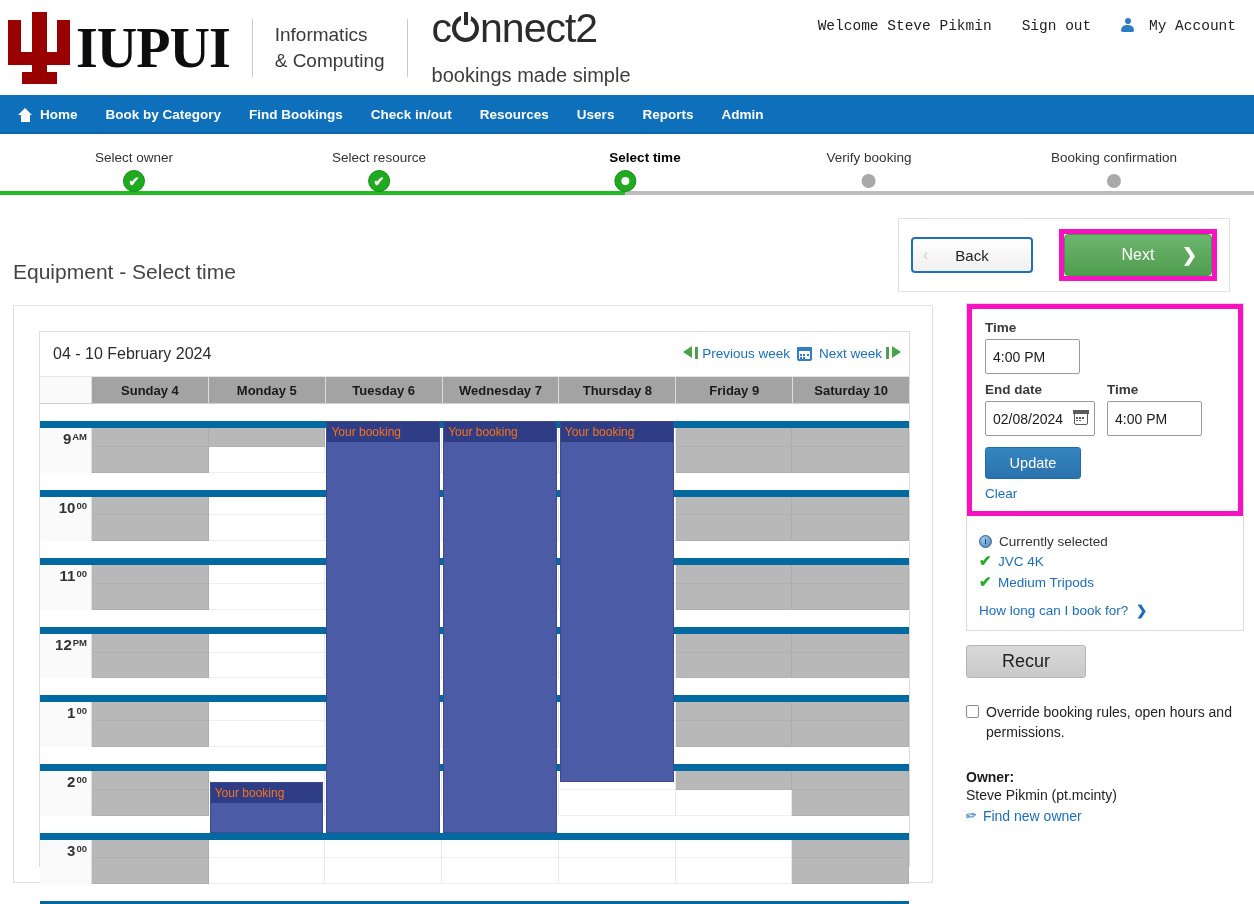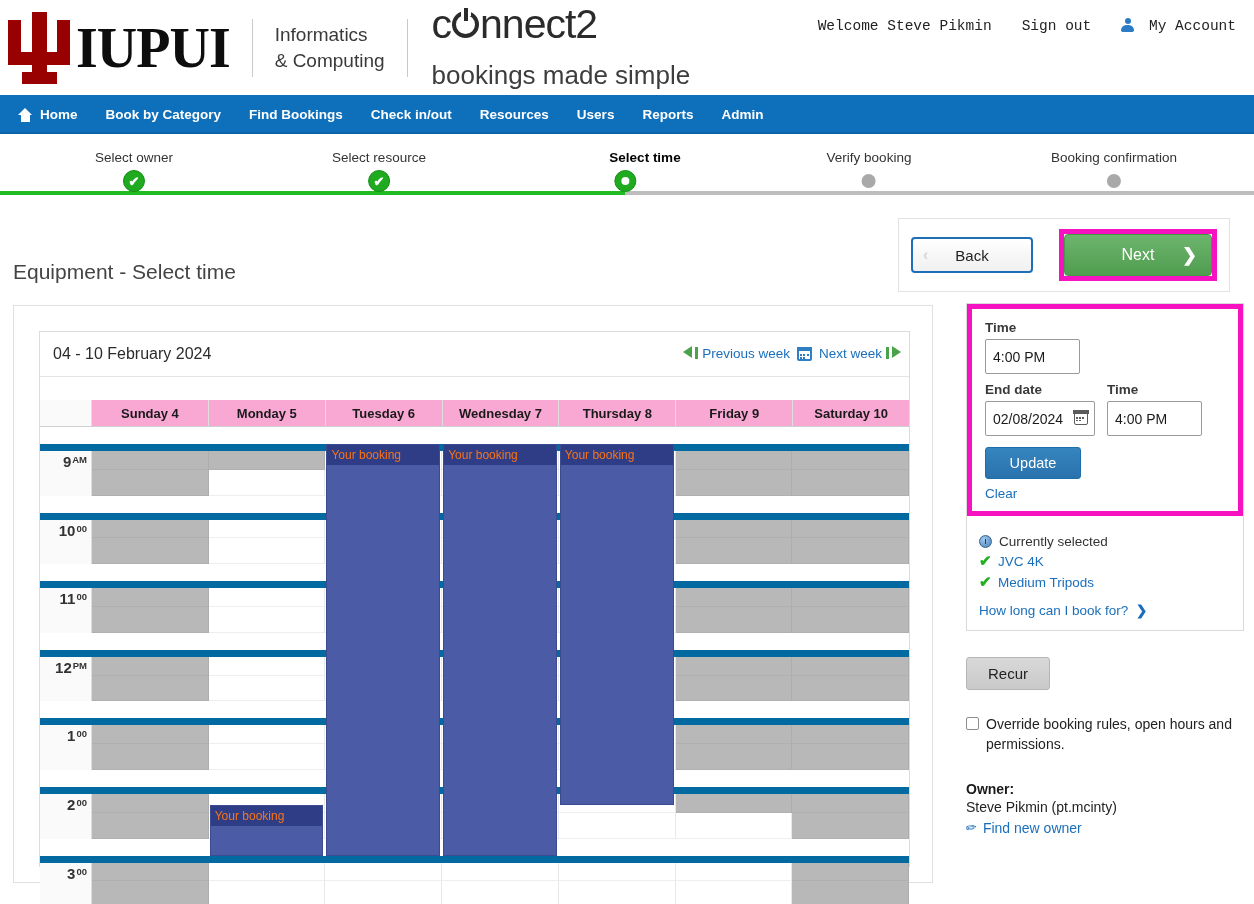--- a/index.html
+++ b/index.html
@@ -25,21 +25,21 @@
   .tri-foot { left:14px; top:60px; width:35px; height:12px; }
   .iupui-text {
     font-family:"Liberation Serif", serif;
     font-weight:bold; font-size:56px; letter-spacing:-1px;
     color:#0d0d0d; line-height:1; margin-left:2px;
   }
   .hdr-div { width:1px; height:58px; background:#c9c9c9; margin:0 22px; }
   .infocomp { font-size:19px; color:#3a3a3a; line-height:1.35; font-weight:400; }
   .c2-wrap { margin-left:2px; }
   .c2-main { font-size:41px; color:#2b2b2b; line-height:0.95; letter-spacing:-1px; display:flex; align-items:center;}
-  .c2-sub { font-size:26px; color:#3d3d3d; margin-top:16px; }
+  .c2-sub { font-size:20px; color:#3d3d3d; margin-top:16px; }
   .c2-o {
     display:inline-block; width:27px; height:27px; border:4px solid #2b2b2b;
     border-radius:50%; position:relative; margin:0 1px; vertical-align:middle;
   }
   .c2-o:after { content:""; position:absolute; left:50%; top:-7px; margin-left:-2px; width:4px; height:13px; background:#2b2b2b; }
   .c2-o-mask { position:absolute; left:50%; top:-5px; margin-left:-5px; width:10px; height:6px; background:#fff; }
 
   #hdr-right { position:absolute; right:18px; top:18px; display:flex; align-items:center; font-size:14.5px; color:#222;font-family:Liberation Mono, monospace; }
   #hdr-right > * { margin-left:30px; }
   .hdr-link { color:#222; text-decoration:none; cursor:pointer; }
@@ -143,21 +143,21 @@
   }
 
   #cal-legend { height:37px; border-bottom:1px solid #e4e4e4; display:flex; align-items:center; padding-left:13px; font-size:13.5px; color:#222; }
   .legend-sw { display:inline-block; width:13px; height:13px; border:1px solid #bdbdbd; margin-right:6px; vertical-align:-2px; }
   .legend-sw.white { background:#fff; }
   .legend-sw.gray { background:#a8a8a8; border-color:#9a9a9a; }
   .legend-item { margin-right:22px; display:flex; align-items:center; }
 
   
   #grid { position:relative; width:869px; }
-  .grid-head { display:flex; height:27px; border-bottom:1px solid #cfcfcf; background:#f9a8d4;margin-top:23px; }
+  .grid-head { display:flex; height:27px; border-bottom:1px solid #cfcfcf; background:#a3a3a3; }
   .gh-time { width:52px; flex:0 0 52px; border-right:1px solid #dedede; background:#fafafa; }
   .gh-day {
     flex:1 1 0; border-right:1px solid #dedede; text-align:center;
     font-size:13px; font-weight:bold; color:#1a1a1a; line-height:27px;
   }
   .gh-day:last-child { border-right:none; }
 
   .grid-body { position:relative; }
   .grow { display:flex; height:25.8px; }
   .gc-time {
@@ -233,23 +233,23 @@
     border:1px solid #35628f; margin-right:7px; position:relative;
   }
   .clock-icon:after { content:""; position:absolute; left:5px; top:2.5px; width:1.4px; height:5px; background:#1d3f63; }
   .check-icon { color:#22b022; font-weight:bold; font-size:15px; margin-right:6px; width:13px; display:inline-block; }
   .sel-res { color:#1a6fbc; cursor:pointer; }
   .howlong { margin-top:11px; font-size:13.5px; color:#1a6fbc; cursor:pointer; }
   .howlong .chev { font-weight:bold; margin-left:4px; }
 
   #recurbox { margin-top:14px; }
   .btn-recur {
-    width:84px; height:33px; border:1px solid #b5b5b5; border-radius:3px;
-    background:linear-gradient(#d9d9d9,#c9c9c9); font-size:15px; color:#222;
-    cursor:pointer; font-family:"Liberation Sans", sans-serif;margin-top:12px;
+    width:120px; height:33px; border:1px solid #b5b5b5; border-radius:3px;
+    background:linear-gradient(#d9d9d9,#c9c9c9); font-size:18px; color:#222;
+    cursor:pointer; font-family:"Liberation Sans", sans-serif;
   }
   #overridebox { margin-top:24px; }
   .override-row { display:flex; font-size:14px; color:#222; line-height:1.45; }
   .cbx { width:13px; height:13px; border:1px solid #8d8d8d; background:#fff; border-radius:2px; margin-right:7px; flex:0 0 13px; margin-top:3px; cursor:pointer;}
   #ownerbox { margin-top:26px; font-size:14px; }
   .owner-label { font-weight:bold; color:#1b1b1b; }
   .owner-name { color:#222; margin-top:2px; }
   .find-owner { margin-top:5px; color:#1a6fbc; cursor:pointer; display:flex; align-items:center; }
   .pencil-icon { display:inline-block; margin-right:6px; font-size:13px; transform:rotate(-10deg); }
 </style>

